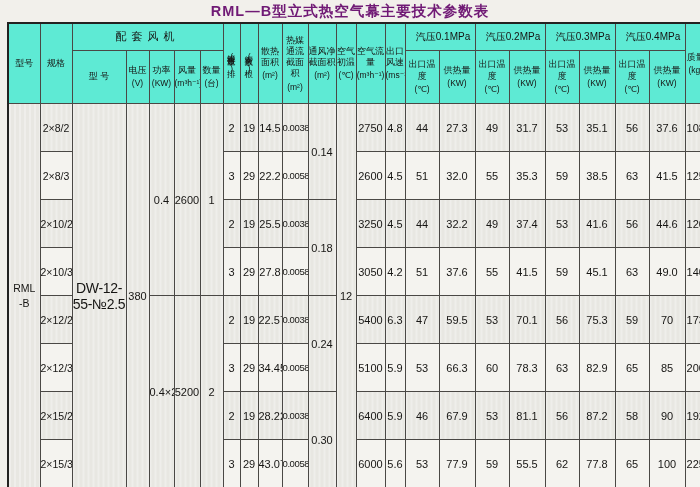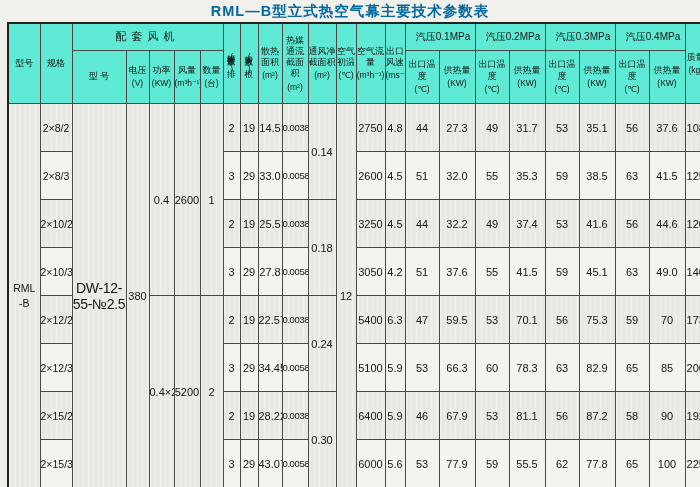--- a/index.html
+++ b/index.html
@@ -1,19 +1,19 @@
 <!DOCTYPE html>
 <html><head>
 <meta charset="utf-8">
 <style>
   html,body{margin:0;padding:0;}
   .page{position:relative;width:700px;height:487px;background:#f2f0eb;overflow:hidden;
         font-family:"Liberation Sans","DejaVu Sans",sans-serif;}
   .title{position:absolute;top:2px;left:0;width:100%;text-align:center;
-         font-size:14.5px;font-weight:bold;letter-spacing:1px;color:#0369a1;}
+         font-size:14.5px;font-weight:bold;letter-spacing:1px;color:#701a75;}
   table{position:absolute;left:7px;top:22px;width:688px;border-collapse:collapse;
         table-layout:fixed;background:#f4f3ef;border:2px solid #232220;}
   th,td{border:1px solid #4a4845;padding:0;text-align:center;vertical-align:middle;
         font-weight:normal;color:#161513;overflow:hidden;}
   th{font-size:9px;line-height:1.25;background:#5eead4;}
   .h1 th{height:26px;}
   .h2 th{height:52px;}
   .grp{font-size:11px;letter-spacing:5px;}
   .press{font-size:10px;letter-spacing:0;padding-left:6px;}
   tbody td{height:47px;font-size:11px;}
@@ -182,21 +182,21 @@
         <td>53</td>
         <td>35.1</td>
         <td>56</td>
         <td>37.6</td>
         <td>108</td>
       </tr>
       <tr>
         <td class="spec">2×8/3</td>
         <td>3</td>
         <td>29</td>
-        <td>33.0</td>
+        <td>22.2</td>
         <td class="fs9">0.0058</td>
         <td>2600</td>
         <td>4.5</td>
         <td>51</td>
         <td>32.0</td>
         <td>55</td>
         <td>35.3</td>
         <td>59</td>
         <td>38.5</td>
         <td>63</td>

